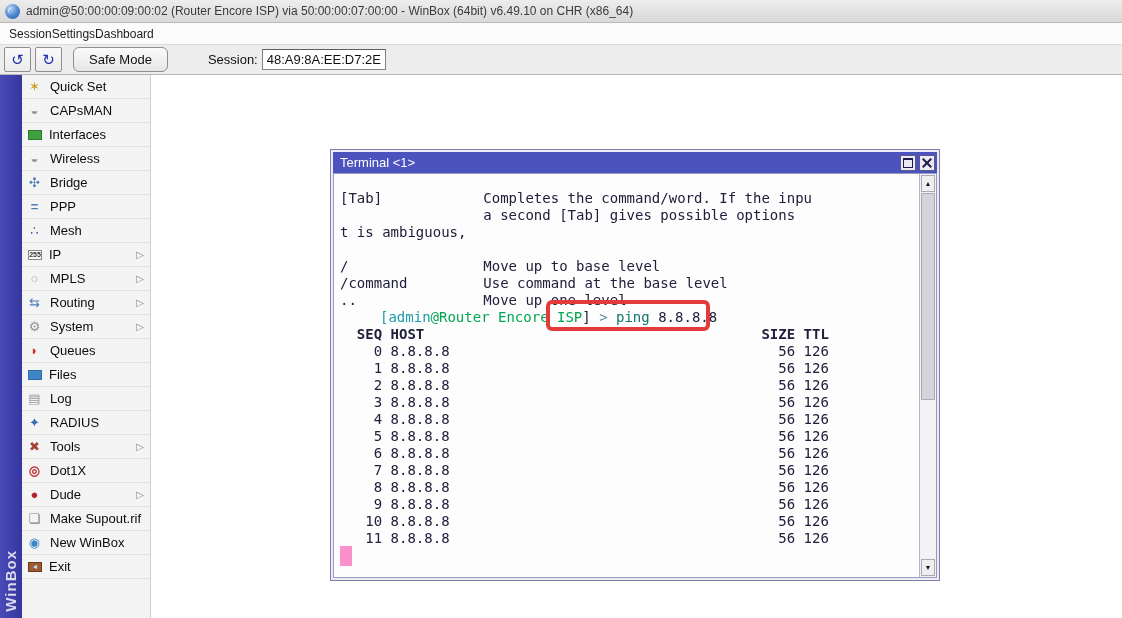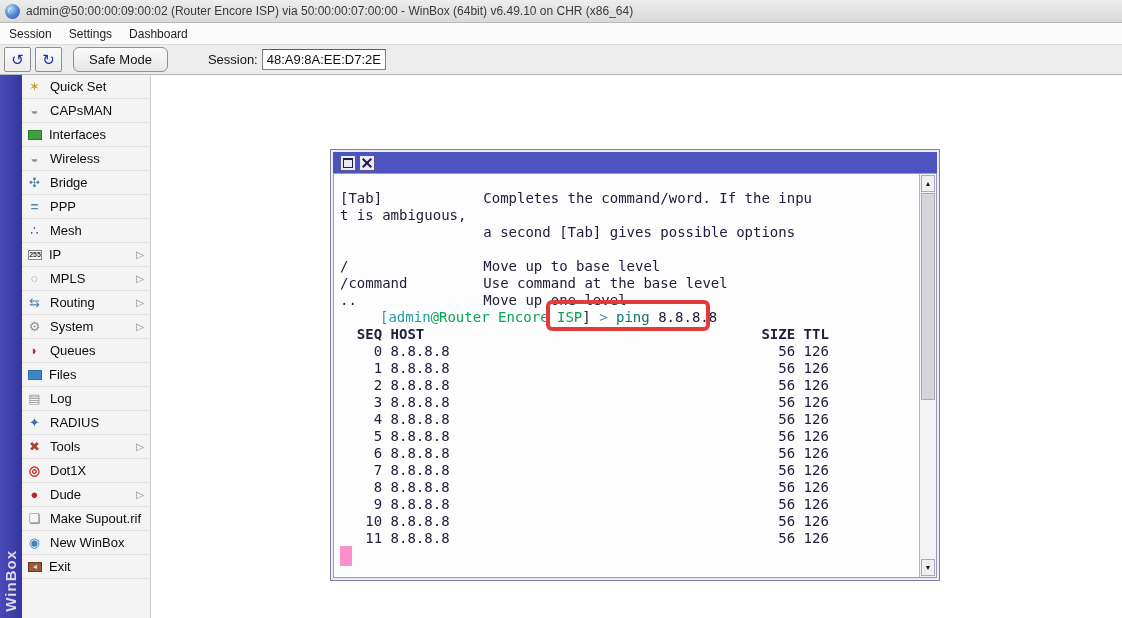--- a/index.html
+++ b/index.html
@@ -8,21 +8,21 @@
 
   
   .titlebar { height:23px; background:linear-gradient(#ededed,#d9d9d9); border-bottom:1px solid #b9b9b9;
               display:flex; align-items:center; padding:0 5px; gap:6px; }
   .app-icon { width:15px; height:15px; border-radius:50%;
               background:radial-gradient(circle at 35% 30%, #b8d7f5, #4a83cd 55%, #2a5a9c); position:relative; flex:0 0 auto; }
   .app-icon::after { content:""; position:absolute; left:3px; top:3px; width:8px; height:8px;
               border-left:1.5px solid rgba(255,255,255,.85); border-radius:50%; transform:rotate(20deg); }
   .title-text { font-size:12px; color:#3a3a3a; white-space:nowrap; }
 
-  .menubar { height:21px; background:#fbfbfb; display:flex; align-items:center; padding-left:9px; gap:17px;
+  .menubar { height:21px; background:#fbfbfb; display:flex; align-items:center; padding-left:9px; 
              font-size:12px; color:#1c1c1c; }
 
   .toolbar { height:31px; background:#ededed; border-top:1px solid #dcdcdc; border-bottom:1px solid #b5b5b5;
              display:flex; align-items:center; padding-left:4px; gap:4px; }
   .tool-btn { width:27px; height:25px; background:linear-gradient(#fafafa,#ebebeb); border:1px solid #8f8f8f;
               border-radius:2px; color:#1f2eae; font-size:15px; line-height:22px; text-align:center; cursor:default; }
   .safe-mode { height:25px; padding:0 15px; margin-left:7px; background:linear-gradient(#fbfbfb,#e6e6e6);
                border:1px solid #8f8f8f; border-radius:6px; font-size:13px; color:#111; cursor:default;
                font-family:"Liberation Sans",sans-serif; }
   .session-label { margin-left:36px; font-size:13px; color:#111; }
@@ -204,28 +204,29 @@
         <div class="side-item">
           <span class="icon box" style="background: rgb(156, 90, 48); border-color: rgb(106, 58, 26); color: rgb(191, 224, 255);">◄</span>
           <span>Exit</span>
         </div>
       </div>
   </div>
 
   <div class="main">
     <div class="terminal-window">
       <div class="term-titlebar">
+        <span class="term-title">Terminal &lt;1&gt;</span>
         <span class="win-btn max"></span>
         <span class="win-btn close"></span>
       </div>
       <div class="term-body">
         <div class="term-text" id="term-text">
             <pre class="tl">[Tab]            Completes the command/word. If the inpu</pre>
+            <pre class="tl">                 a second [Tab] gives possible options</pre>
             <pre class="tl">t is ambiguous,</pre>
-            <pre class="tl">                 a second [Tab] gives possible options</pre>
             <pre class="tl"></pre>
             <pre class="tl">/                Move up to base level</pre>
             <pre class="tl">/command         Use command at the base level</pre>
             <pre class="tl">..               Move up one level</pre>
             <pre class="tl"><span class="seg-user">[admin</span><span class="seg-host">@Router Encore ISP</span><span class="seg-plain">] </span><span class="seg-dim">&gt; </span><span class="seg-command">ping</span><span class="seg-plain"> 8.8.8.8</span></pre>
             <pre class="tl bold">  SEQ HOST                                        SIZE TTL</pre>
             <pre class="tl">    0 8.8.8.8                                       56 126</pre>
             <pre class="tl">    1 8.8.8.8                                       56 126</pre>
             <pre class="tl">    2 8.8.8.8                                       56 126</pre>
             <pre class="tl">    3 8.8.8.8                                       56 126</pre>

